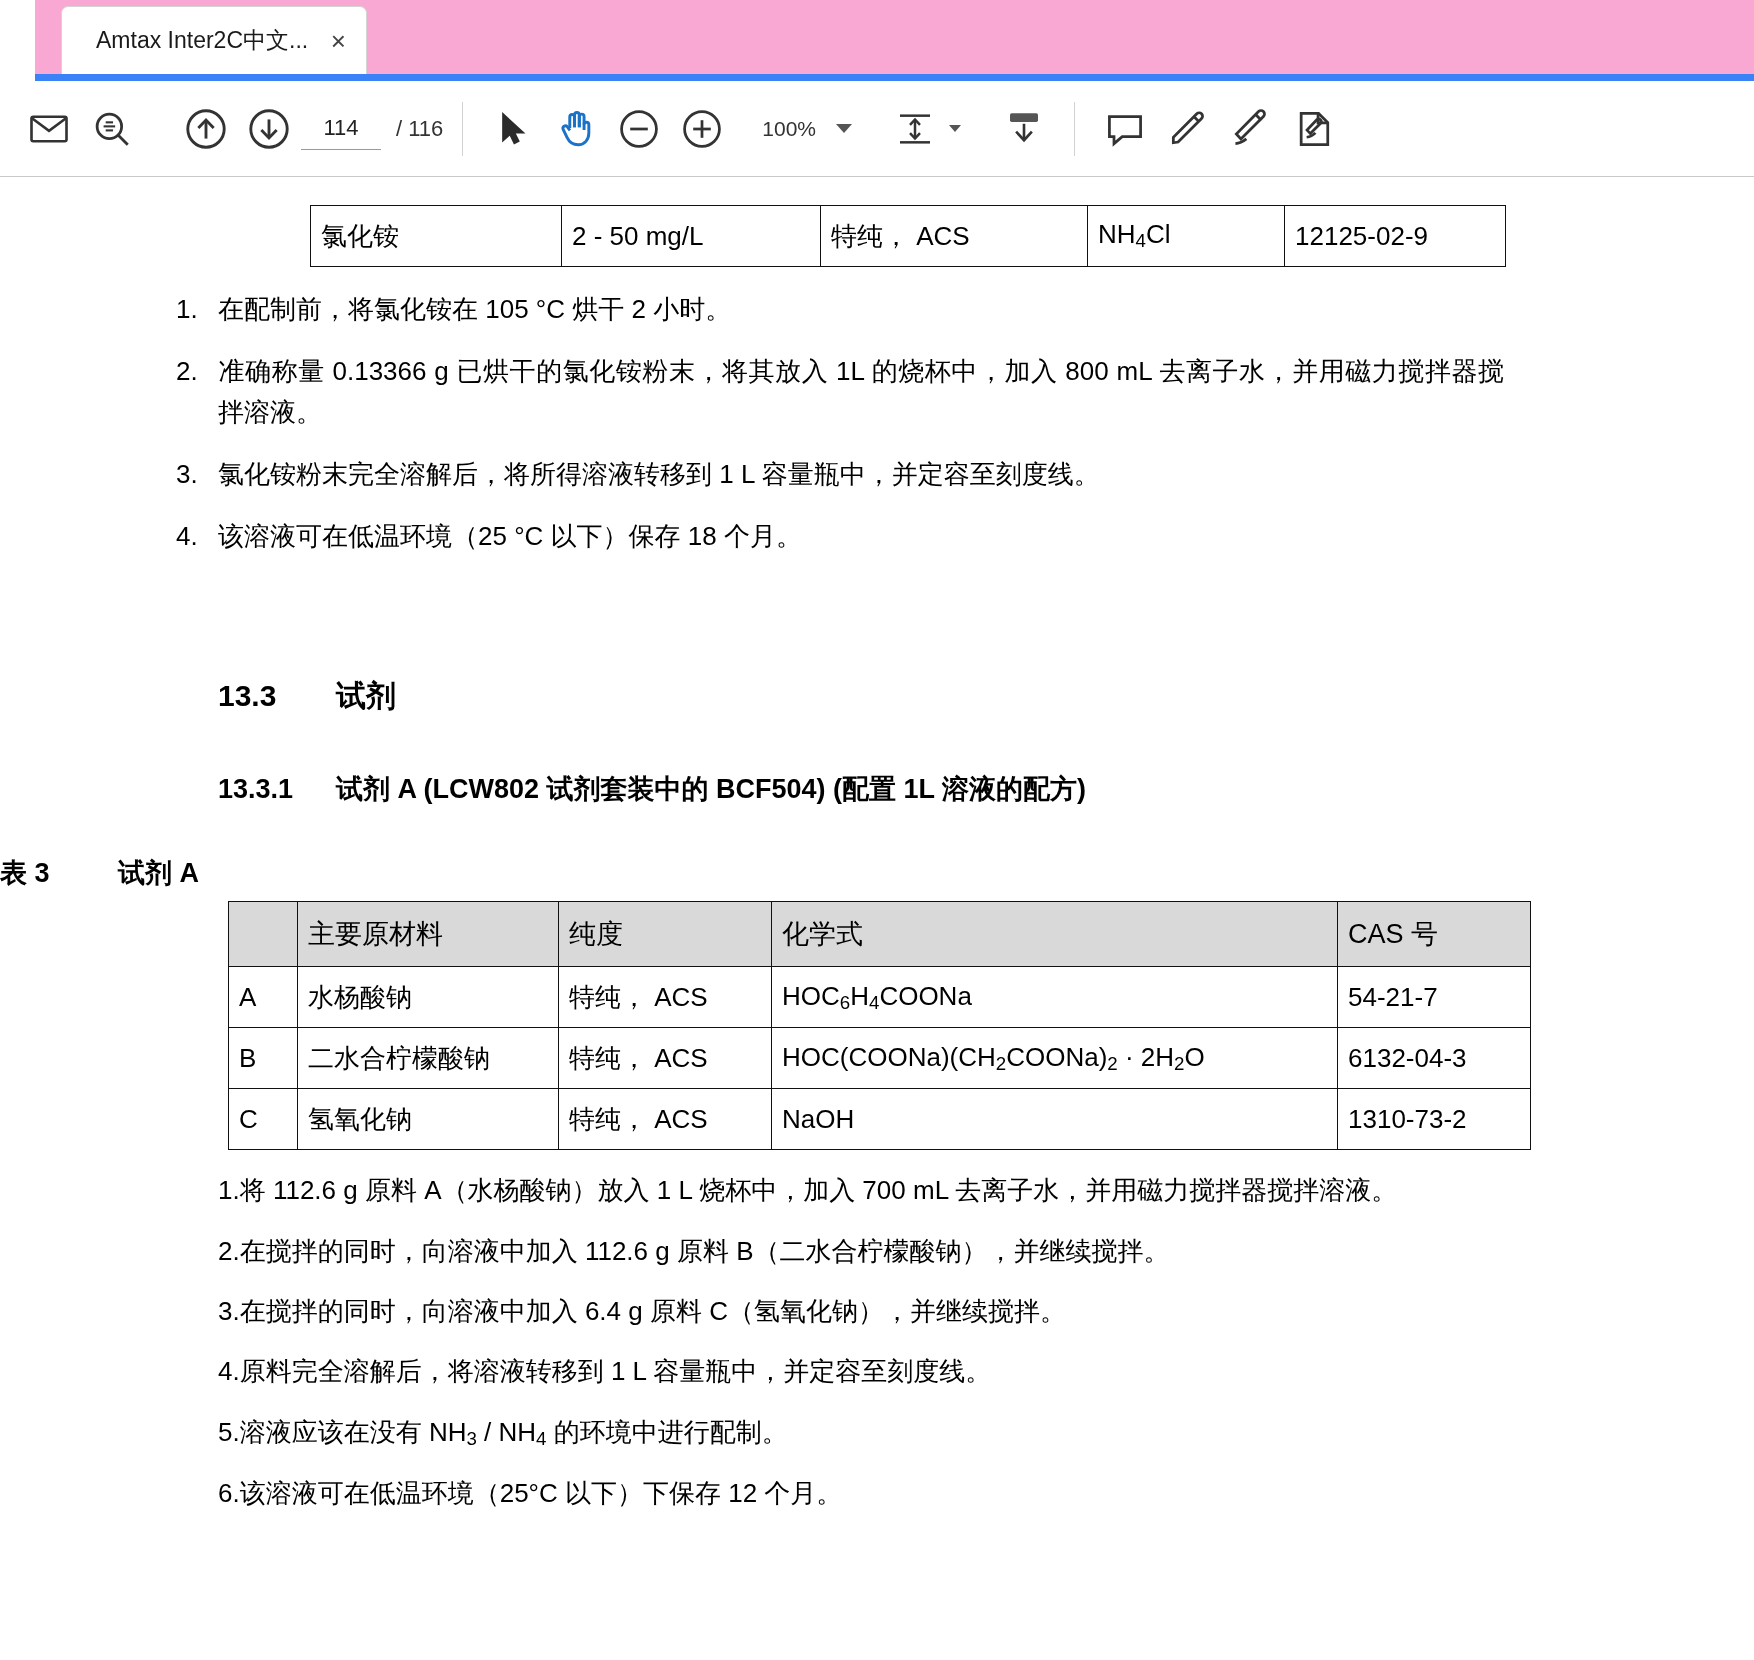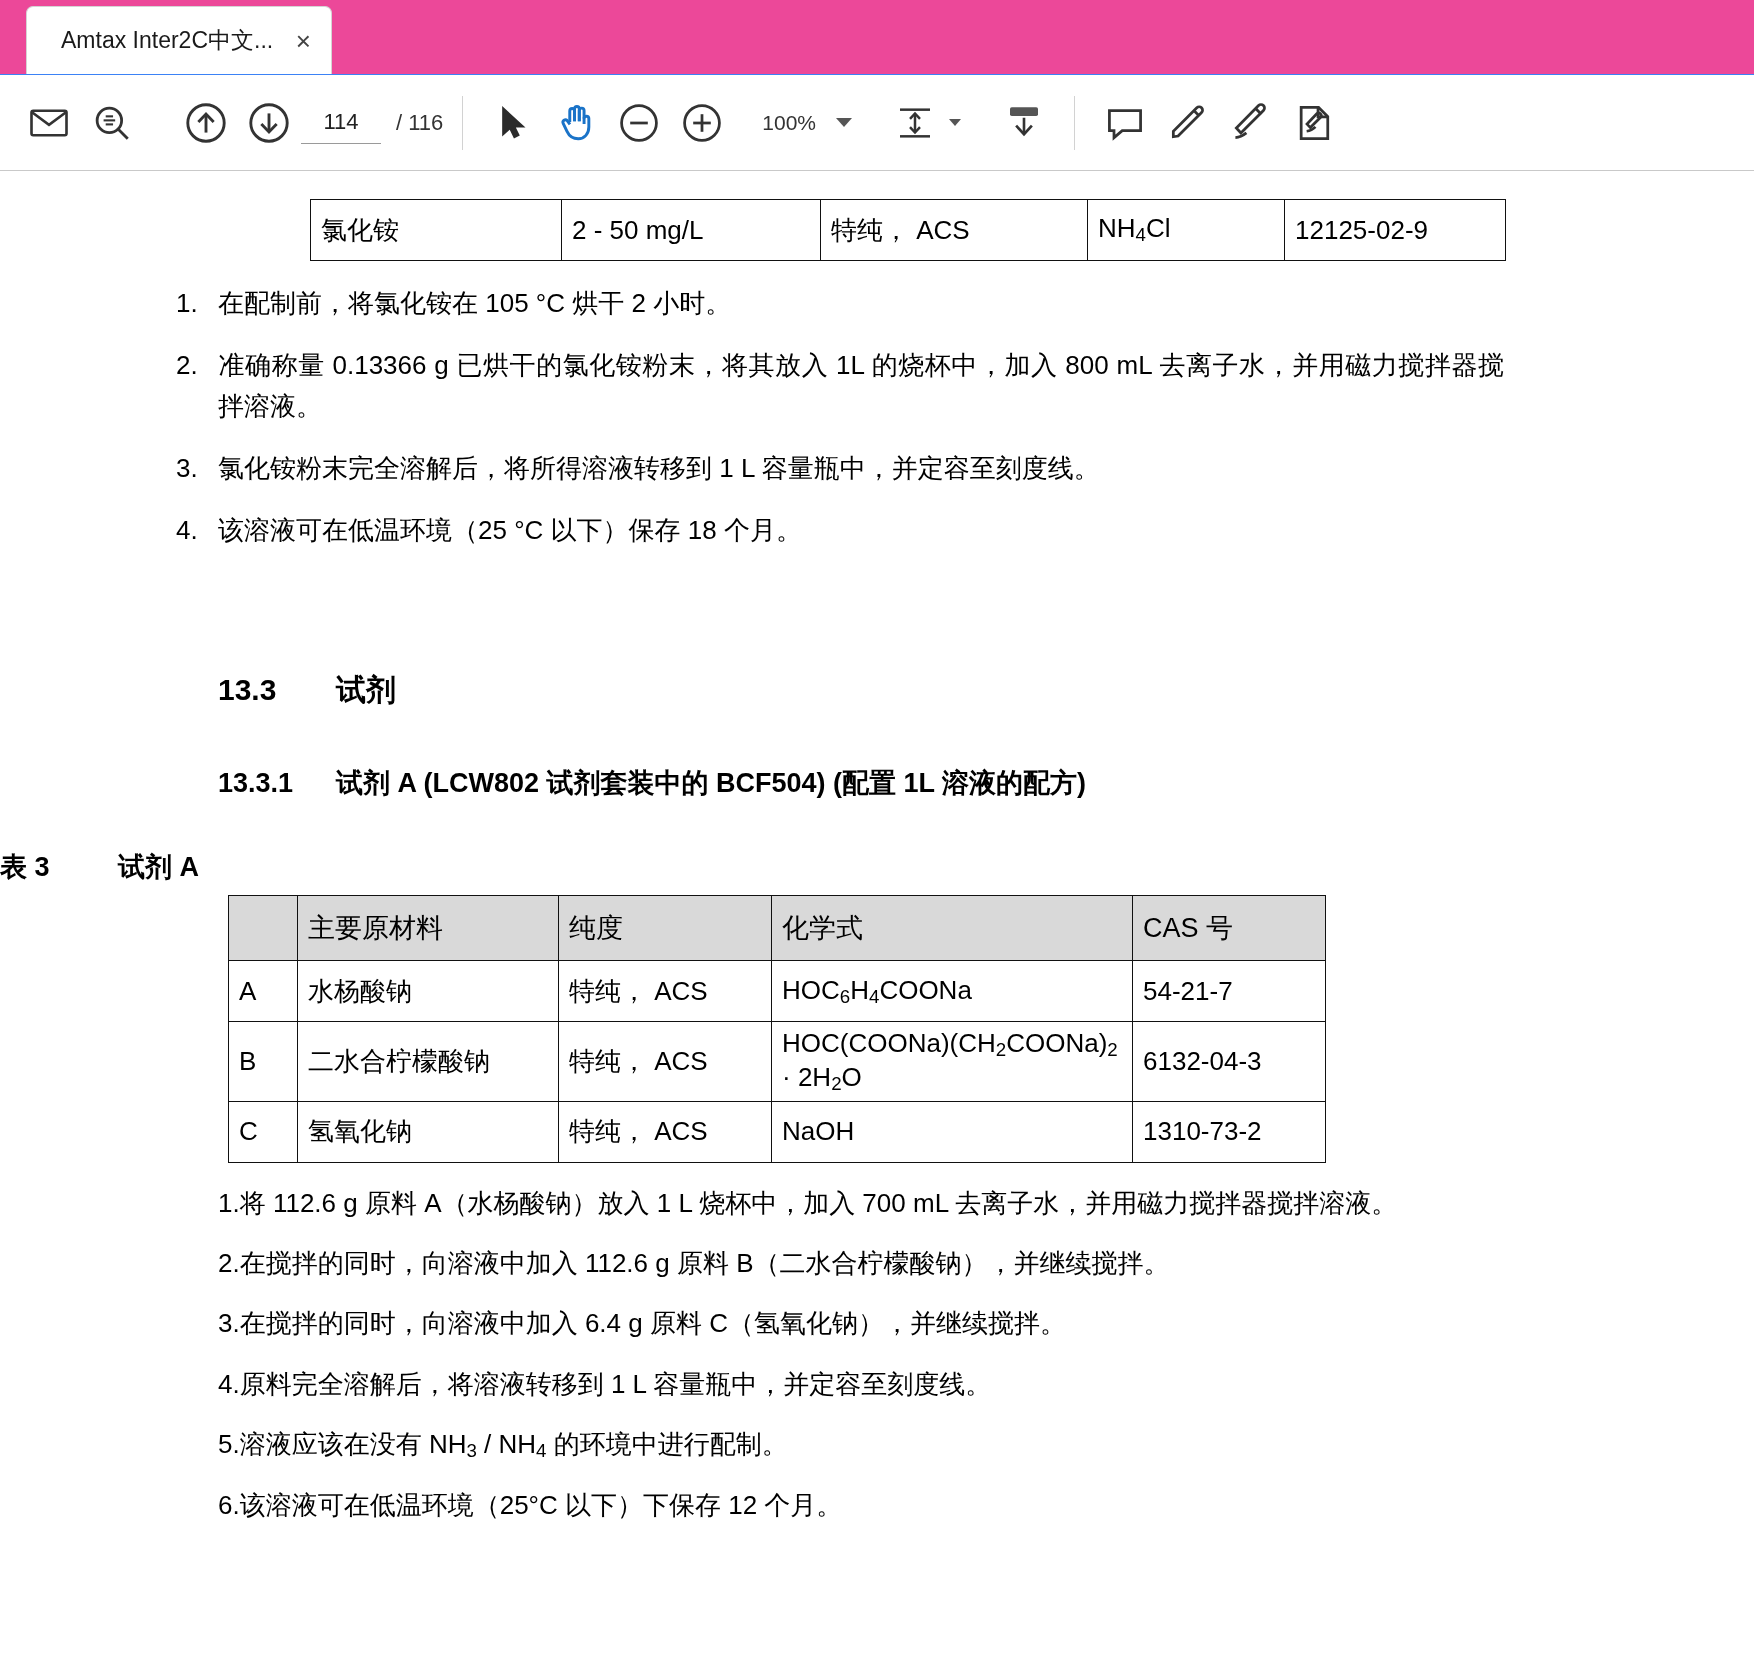--- a/index.html
+++ b/index.html
@@ -11,23 +11,24 @@
   body {
     width: 1754px;
     height: 1660px;
     overflow: hidden;
     position: relative;
   }
 
   
   .tabbar {
     height: 74px;
-    background: #ec4899;
+    background: #f9a8d4;
     position: relative;
-    border-bottom: 1px solid #3b82f6;
+    border-bottom: 7px solid #3b82f6;
+    margin-left: 35px;
   }
   .tab {
     position: absolute;
     left: 26px;
     top: 6px;
     width: 306px;
     height: 68px;
     background: #ffffff;
     border: 1px solid #d4d4d4;
     border-bottom: none;
@@ -189,21 +190,21 @@
 
   .tbl-caption {
     font-size: 27px;
     font-weight: bold;
     margin: 48px 0 10px 0;
   }
   .tbl-caption .num { display: inline-block; width: 118px; }
 
   .tbl-reagent {
     margin: 0 0 16px 228px;
-    width: 1098px;
+    width: 1303px;
   }
   .tbl-reagent th {
     background: #d9d9d9;
     font-weight: bold;
     font-size: 27px;
     height: 52px;
   }
   .tbl-reagent td {
     font-size: 26px;
     height: 48px;

